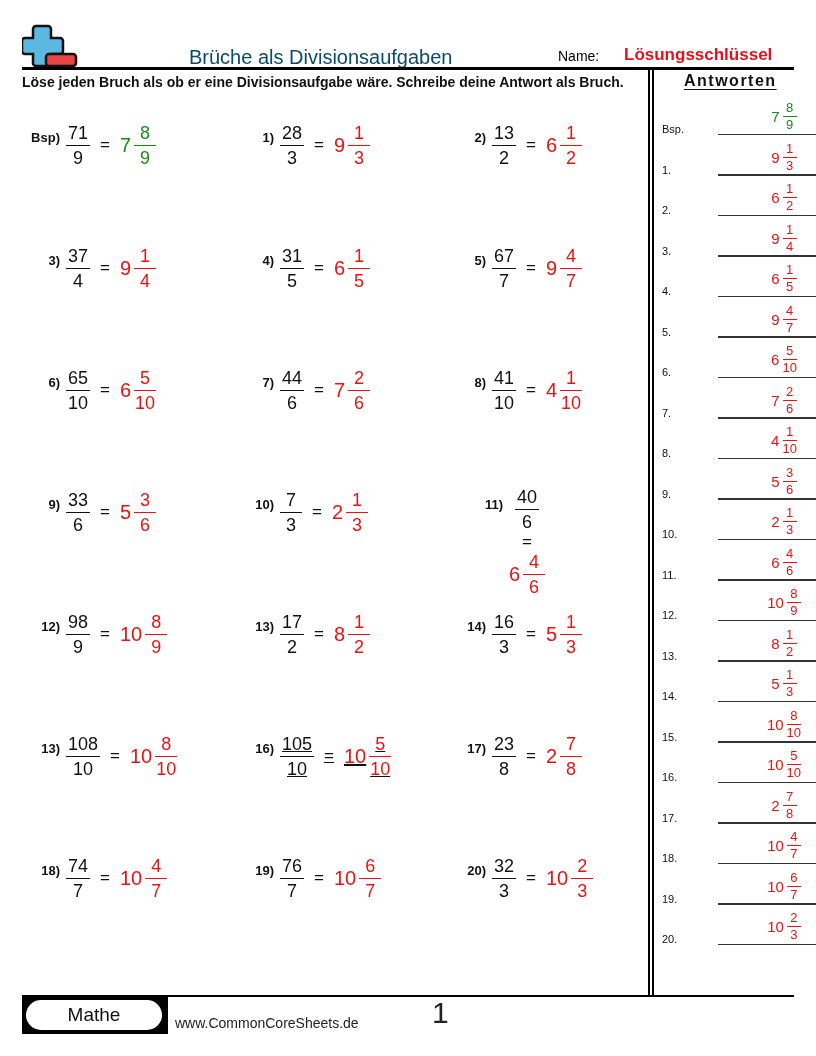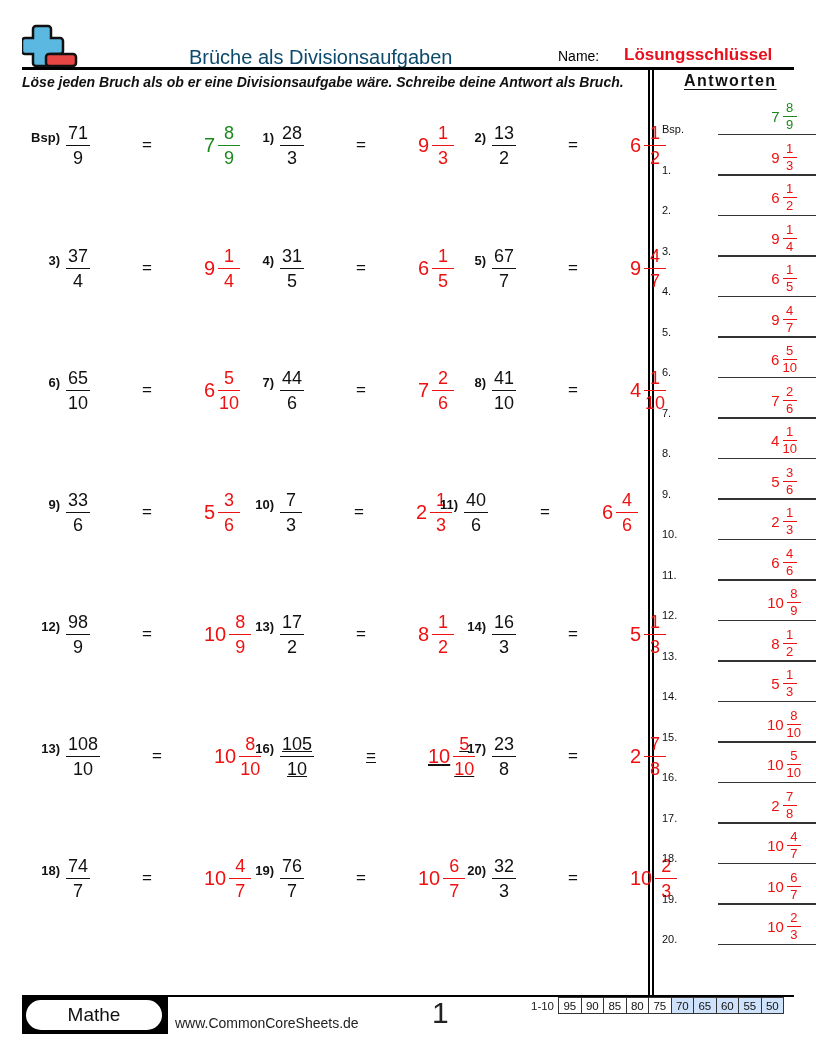--- a/index.html
+++ b/index.html
@@ -7,28 +7,28 @@
   body { position: relative; font-family: "Liberation Sans", "DejaVu Sans", sans-serif; color: #111; }
 
   .logo { position: absolute; left: 22px; top: 24px; width: 56px; height: 44px; }
 
   .title { position: absolute; left: 189px; top: 46px; font-size: 20px; color: #0c4a6e; }
   .name-label { position: absolute; left: 558px; top: 48px; font-size: 14px; color: #000000; }
   .name-value { position: absolute; left: 624px; top: 45px; font-size: 17px; font-weight: bold; color: #e8101c; }
 
   .header-rule { position: absolute; left: 22px; top: 67px; width: 772px; height: 3px; background: #000; }
 
-  .instructions { position: absolute; left: 22px; top: 72px; width: 615px; font-size: 14px; font-weight: bold; line-height: 21px; color: #111; font-style: italic; }
+  .instructions { position: absolute; left: 22px; top: 72px; width: 615px; font-size: 14px; font-weight: bold; line-height: 21px; color: #111; }
 
   .divider-l { position: absolute; left: 648px; top: 67px; width: 2px; height: 928px; background: #000; }
   .divider-r { position: absolute; left: 652px; top: 67px; width: 2px; height: 928px; background: #000; }
 
   .answers-title { position: absolute; left: 684px; top: 72px; font-size: 16px; font-weight: bold; letter-spacing: 1.5px; text-decoration: underline; text-underline-offset: 3px; color: #111; }
 
-  .problem { position: absolute; height: 50px; display: flex; align-items: center; gap: 42px; }
+  .problem { position: absolute; height: 50px; display: flex; align-items: center; }
   .pnum { position: absolute; right: 100%; margin-right: 6px; top: 10px; font-size: 13px; font-weight: bold; white-space: nowrap; }
   .frac { display: inline-flex; flex-direction: column; align-items: center; font-size: 18px; line-height: 20px; }
   .frac .num { padding: 0 2px 2px; border-bottom: 1.5px solid currentColor; min-width: 22px; text-align: center; }
   .frac .den { padding-top: 2px; text-align: center; }
   .eq { font-size: 17px; margin: 0 10px; }
   .whole { font-size: 20px; margin-right: 3px; }
   .ans { display: inline-flex; align-items: center; color: #ee1111; }
   .ans.example { color: #1a8a1a; }
 
   .key-row { position: absolute; left: 658px; width: 134px; height: 40px; }
@@ -232,21 +232,21 @@
       </span>
       <span class="eq">=</span>
       <span class="ans">
         <span class="whole">2</span>
         <span class="frac">
           <span class="num">1</span>
           <span class="den">3</span>
         </span>
       </span>
     </div>
-    <div class="problem" style="left: 464px; top: 487px;">
+    <div class="problem" style="left: 509px; top: 487px; flex-direction: column;">
       <span class="pnum">11)</span>
       <span class="frac">
         <span class="num">40</span>
         <span class="den">6</span>
       </span>
       <span class="eq">=</span>
       <span class="ans">
         <span class="whole">6</span>
         <span class="frac">
           <span class="num">4</span>
@@ -625,27 +625,14 @@
   </div>
 
 <div class="footer-rule"></div>
 <div class="brand-box"></div>
 <div class="brand-pill">Mathe</div>
 <div class="site">www.CommonCoreSheets.de</div>
 <div class="page-num">1</div>
 
 <table class="score-table">
   <tbody id="score-body">
-      <tr>
-        <td class="rl">1-10</td>
-        <td class="cell">95</td>
-        <td class="cell">90</td>
-        <td class="cell">85</td>
-        <td class="cell">80</td>
-        <td class="cell">75</td>
-        <td class="cell hl">70</td>
-        <td class="cell hl">65</td>
-        <td class="cell hl">60</td>
-        <td class="cell hl">55</td>
-        <td class="cell hl">50</td>
-      </tr>
     </tbody>
 </table>
 
 </body></html>

